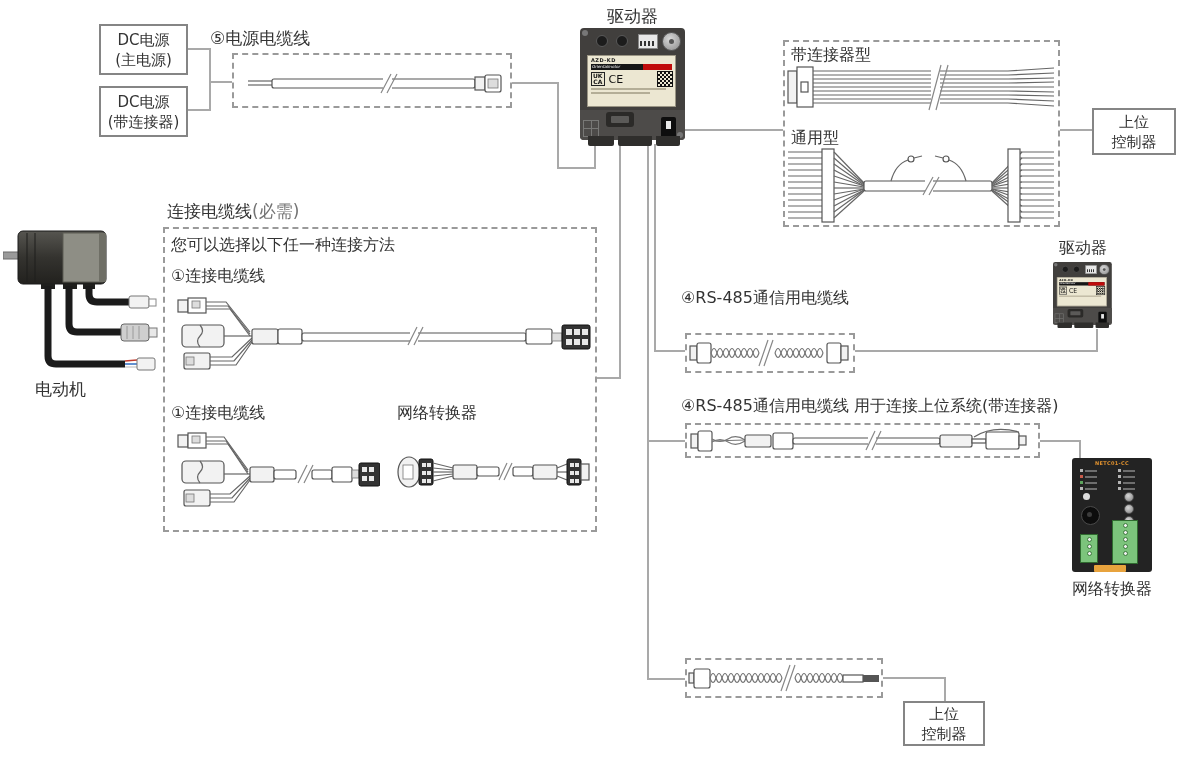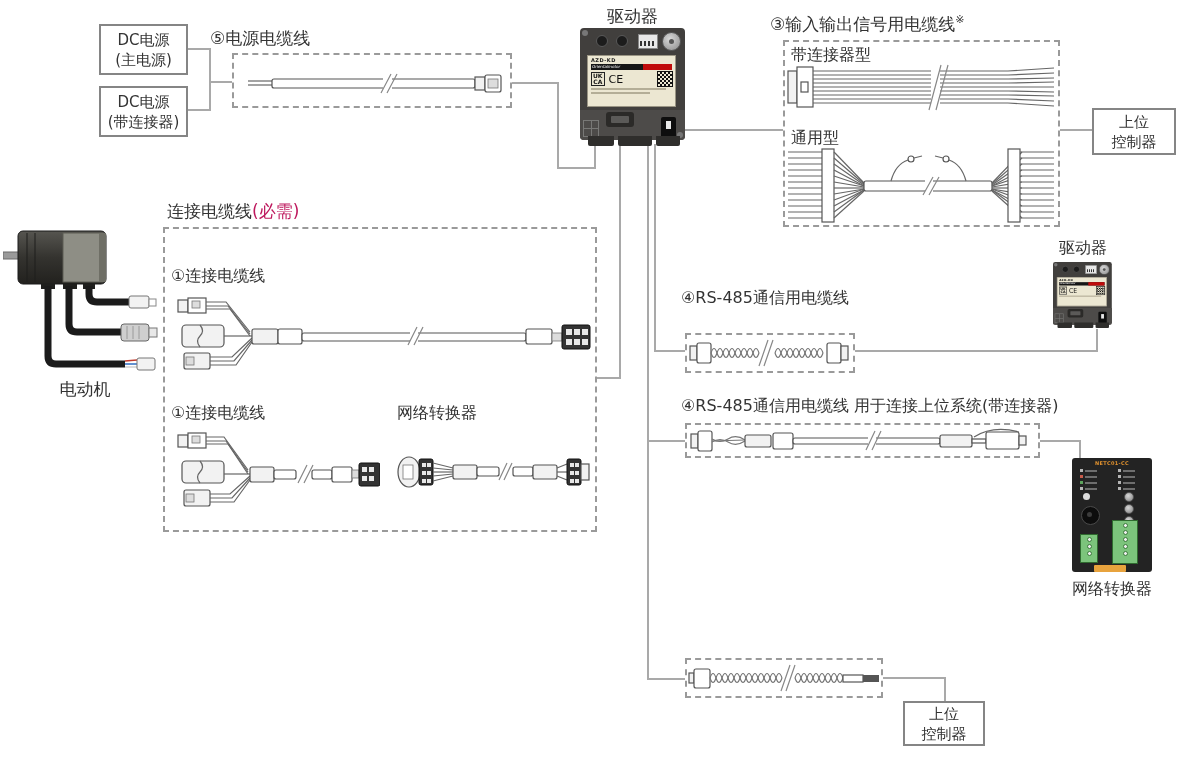--- a/index.html
+++ b/index.html
@@ -6,21 +6,21 @@
   #stage{position:relative;width:1184px;height:760px;background:#fff;overflow:hidden;
          font-family:"DejaVu Sans","Liberation Sans",sans-serif;color:#333;}
   .abs{position:absolute;}
   .line{position:absolute;background:#a9a9a9;}
   .dashed{position:absolute;border:2px dashed #9a9a9a;box-sizing:border-box;background:transparent;}
   .sbox{position:absolute;border:2px solid #858585;background:#fff;box-sizing:border-box;
         display:flex;flex-direction:column;align-items:center;justify-content:center;
         font-size:15px;line-height:20px;color:#333;text-align:center;}
   .t1{position:absolute;font-size:17px;font-weight:500;color:#333;white-space:nowrap;}
   .t2{position:absolute;font-size:16px;color:#333;white-space:nowrap;}
-  .red{color:#be185d;}
+  .red{color:#737373;}
   sup.note{font-size:11px;}
   svg{display:block;}
   .cab{stroke:#555;fill:#fff;stroke-width:1.2;}
   .cabf{stroke:#555;fill:#f2f2f2;stroke-width:1.2;}
   .wire{stroke:#666;fill:none;stroke-width:1.2;}
   .twist{stroke:#777;fill:none;stroke-width:1.2;}
   .brk{stroke:#888;fill:none;stroke-width:1.2;}
   .blk{fill:#333;stroke:#111;stroke-width:1;}
   .dot{fill:#e8e8e8;stroke:none;}
 
@@ -156,23 +156,20 @@
       <div class="drv-fine" style="margin-right:22px"></div>
     </div>
     <div class="drv-term"></div>
     <div class="drv-conn"></div>
     <div class="drv-pwr"></div>
     <div class="drv-tab" style="left:8px;width:26px"></div>
     <div class="drv-tab" style="left:38px;width:34px"></div>
     <div class="drv-tab" style="left:76px;width:24px"></div>
   </div>
 
-  <div class="t1" style="left:770px;top:13px">
-    <span>③输入输出信号用电缆线</span><sup class="note">※</sup>
-  </div>
   <div class="dashed" style="left:783px;top:40px;width:277px;height:187px"></div>
   <div class="t2" style="left:791px;top:45px">带连接器型</div>
   <svg class="abs" style="left:786px;top:62px" width="270" height="52" viewBox="0 0 270 52">
     <rect class="cabf" x="2" y="9" width="9" height="32"></rect>
     <rect class="cab" x="11" y="5" width="16" height="40"></rect>
     <rect class="cab" x="15" y="20" width="7" height="10" fill="#ddd"></rect>
     <g class="wire">
       <line x1="27" y1="9" x2="222" y2="9"></line>
         <line x1="27" y1="13" x2="222" y2="13"></line>
       <line x1="27" y1="17" x2="222" y2="17"></line>
@@ -300,28 +297,29 @@
     <rect x="118" y="96" width="28" height="17" rx="3" fill="#cfcfcf" stroke="#666"></rect>
     <line x1="124" y1="98" x2="124" y2="111" stroke="#9a9a9a"></line>
     <line x1="130" y1="98" x2="130" y2="111" stroke="#9a9a9a"></line>
     <line x1="136" y1="98" x2="136" y2="111" stroke="#9a9a9a"></line>
     <rect x="146" y="100" width="8" height="9" fill="#e8e8e8" stroke="#777"></rect>
     <line x1="122" y1="133" x2="134" y2="132" stroke="#c0392b" stroke-width="1.5"></line>
     <line x1="122" y1="136" x2="134" y2="136" stroke="#2e6bc0" stroke-width="1.5"></line>
     <line x1="122" y1="139" x2="134" y2="139" stroke="#cfcfcf" stroke-width="1.5"></line>
     <rect x="134" y="130" width="18" height="12" rx="2" fill="#f2f2f2" stroke="#777"></rect>
   </svg>
-  <div class="t1" style="left:35px;top:378px;width:100px;text-align:center">
+  <div class="t1" style="left:35px;top:378px;width:100px;text-align:left">
     <span>电动机</span>
   </div>
 
   <div class="t1" style="left:167px;top:200px">
     <span>连接电缆线</span><span class="red">(必需)</span>
   </div>
   <div class="dashed" style="left:163px;top:227px;width:434px;height:305px"></div>
+  <div class="t2" style="left:171px;top:235px">您可以选择以下任一种连接方法</div>
   <div class="t2" style="left:171px;top:266px">①连接电缆线</div>
 
   <svg class="abs" style="left:168px;top:295px" width="427" height="82" viewBox="0 0 427 82">
     <rect class="cabf" x="10" y="5" width="10" height="12"></rect>
     <rect class="cab" x="20" y="3" width="18" height="15"></rect>
     <rect x="24" y="6" width="8" height="7" fill="#ddd" stroke="#777" stroke-width="0.8"></rect>
     <g class="wire">
         <path d="M38,7 L58,7 L82,37"></path>
         <path d="M38,11 L60,11 L82,39"></path>
         <path d="M38,14 L62,14 L82,41"></path>

